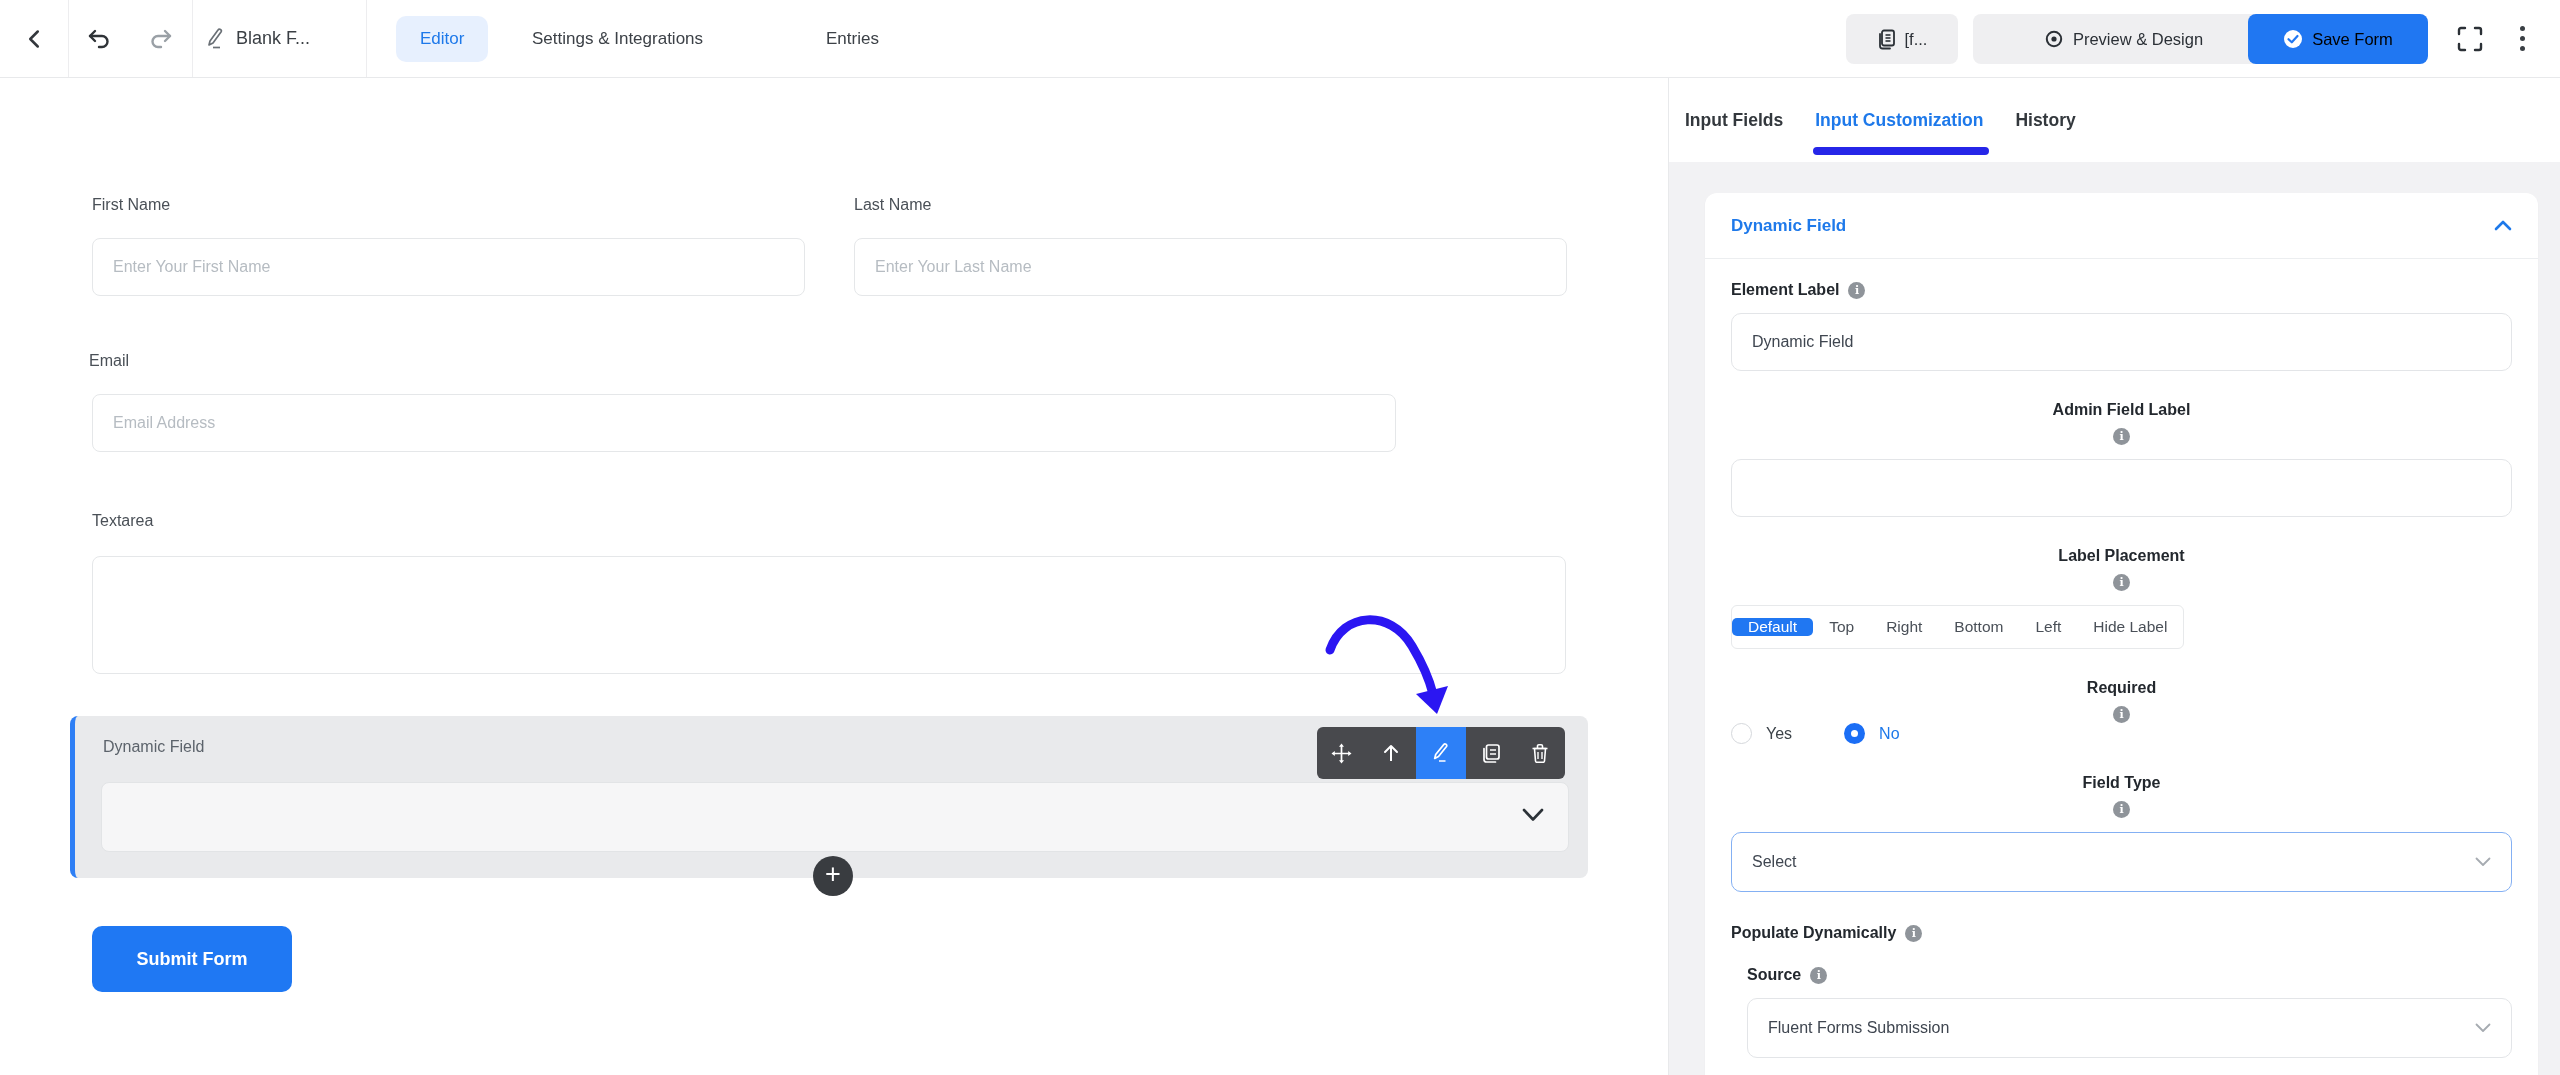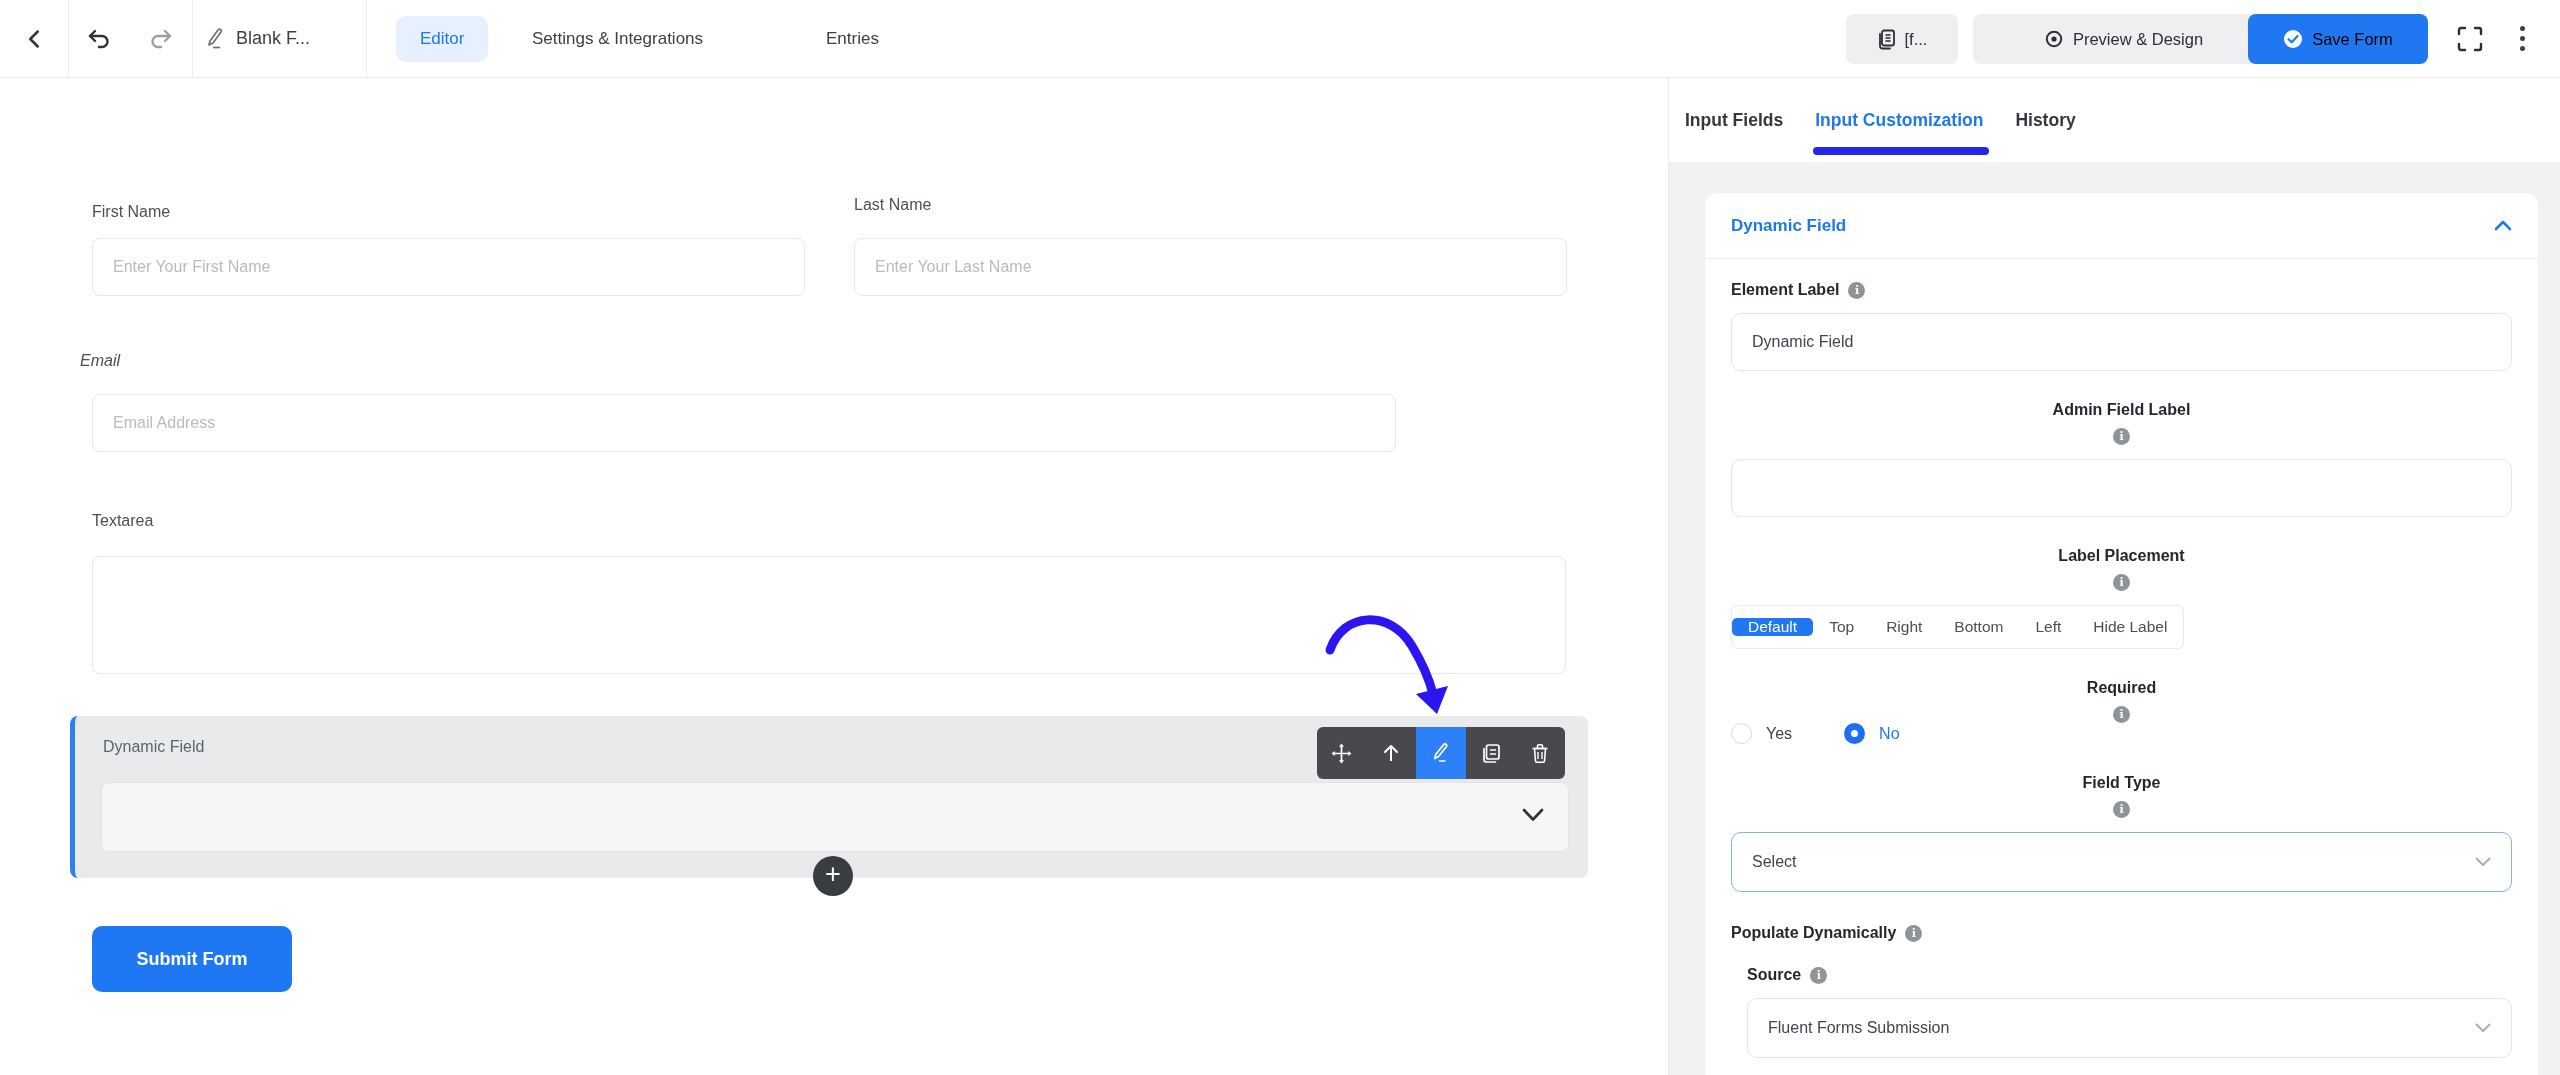--- a/index.html
+++ b/index.html
@@ -169,27 +169,27 @@
     <span class="kebab">
         <i></i>
         <i></i>
         <i></i>
       </span>
   </div>
 </div>
 
 <div class="canvas">
 
-  <span class="f-label" style="left:92px; top:118px;margin-top:7px;">First Name</span>
+  <span class="f-label" style="left:92px; top:118px;">First Name</span>
   <input class="f-input" style="left: 92px; top: 160px;" placeholder="Enter Your First Name">
 
   <span class="f-label" style="left:854px; top:118px;">Last Name</span>
   <input class="f-input" style="left: 854px; top: 160px;" placeholder="Enter Your Last Name">
 
-  <span class="f-label" style="left:80px; top:274px;font-style:italic;">Email</span>
+  <span class="f-label" style="left:89px; top:274px;">Email</span>
   <input class="f-input" style="left: 92px; top: 316px; width: 1304px;" placeholder="Email Address">
 
   <span class="f-label" style="left:92px; top:434px;">Textarea</span>
   <textarea class="f-area" style="top: 478px;"></textarea>
   <span class="resize-grip"></span>
 
   <div class="dyn-block">
     <span class="dyn-label">Dynamic Field</span>
     <div class="dyn-select">
       <svg width="22" height="14" viewBox="0 0 22 14">

